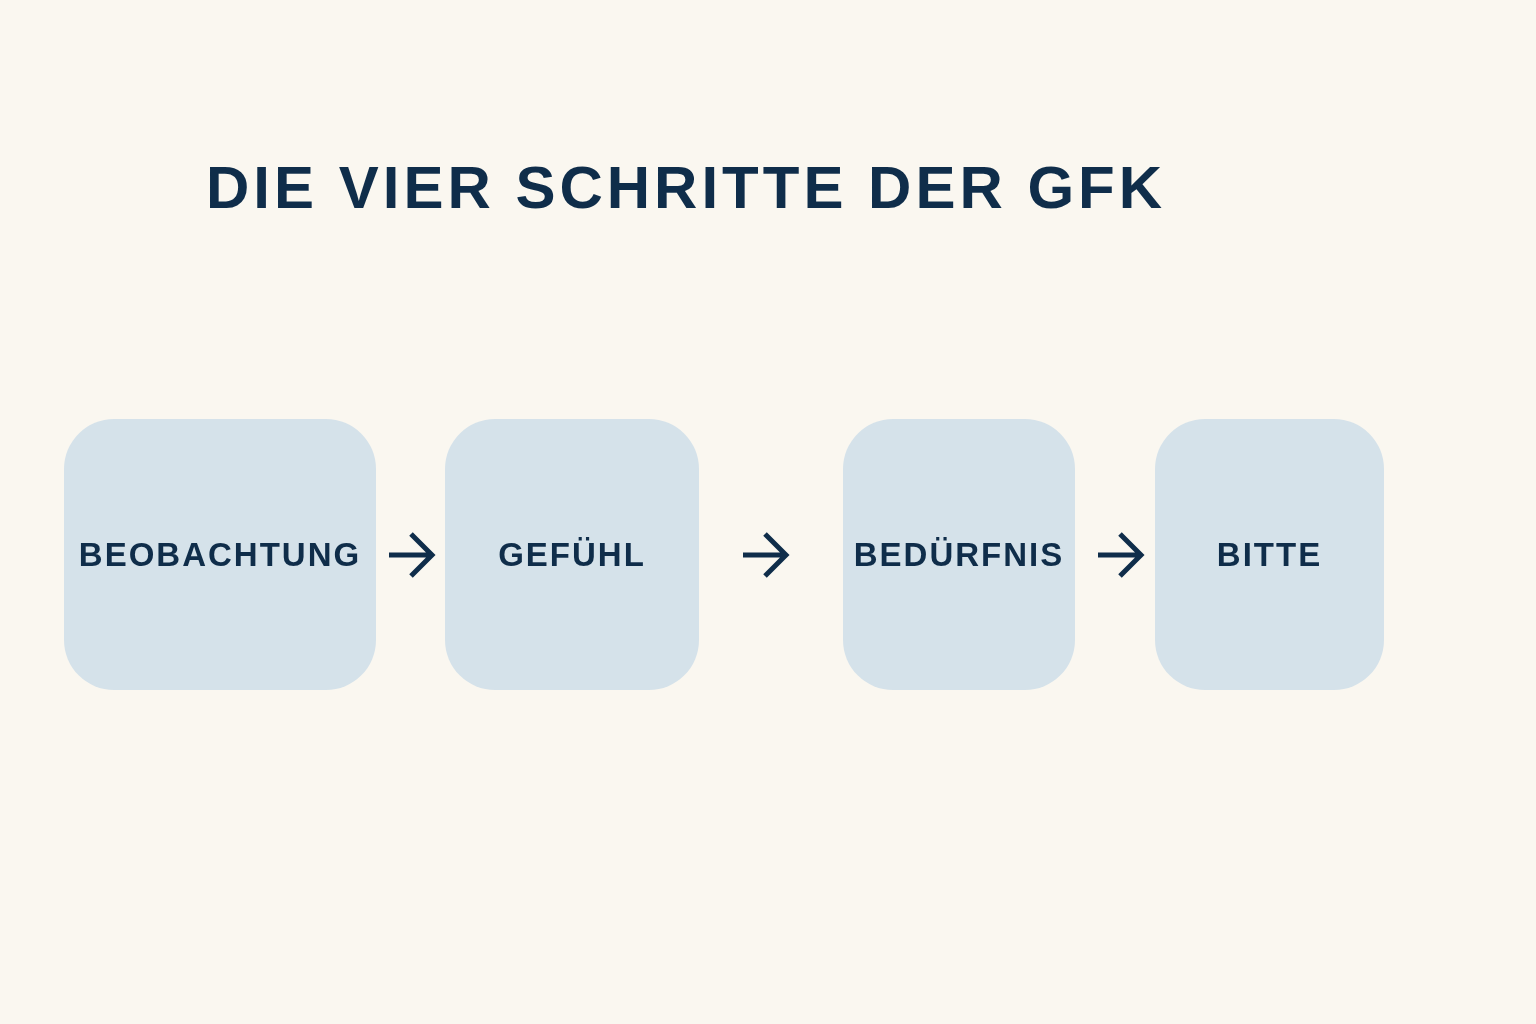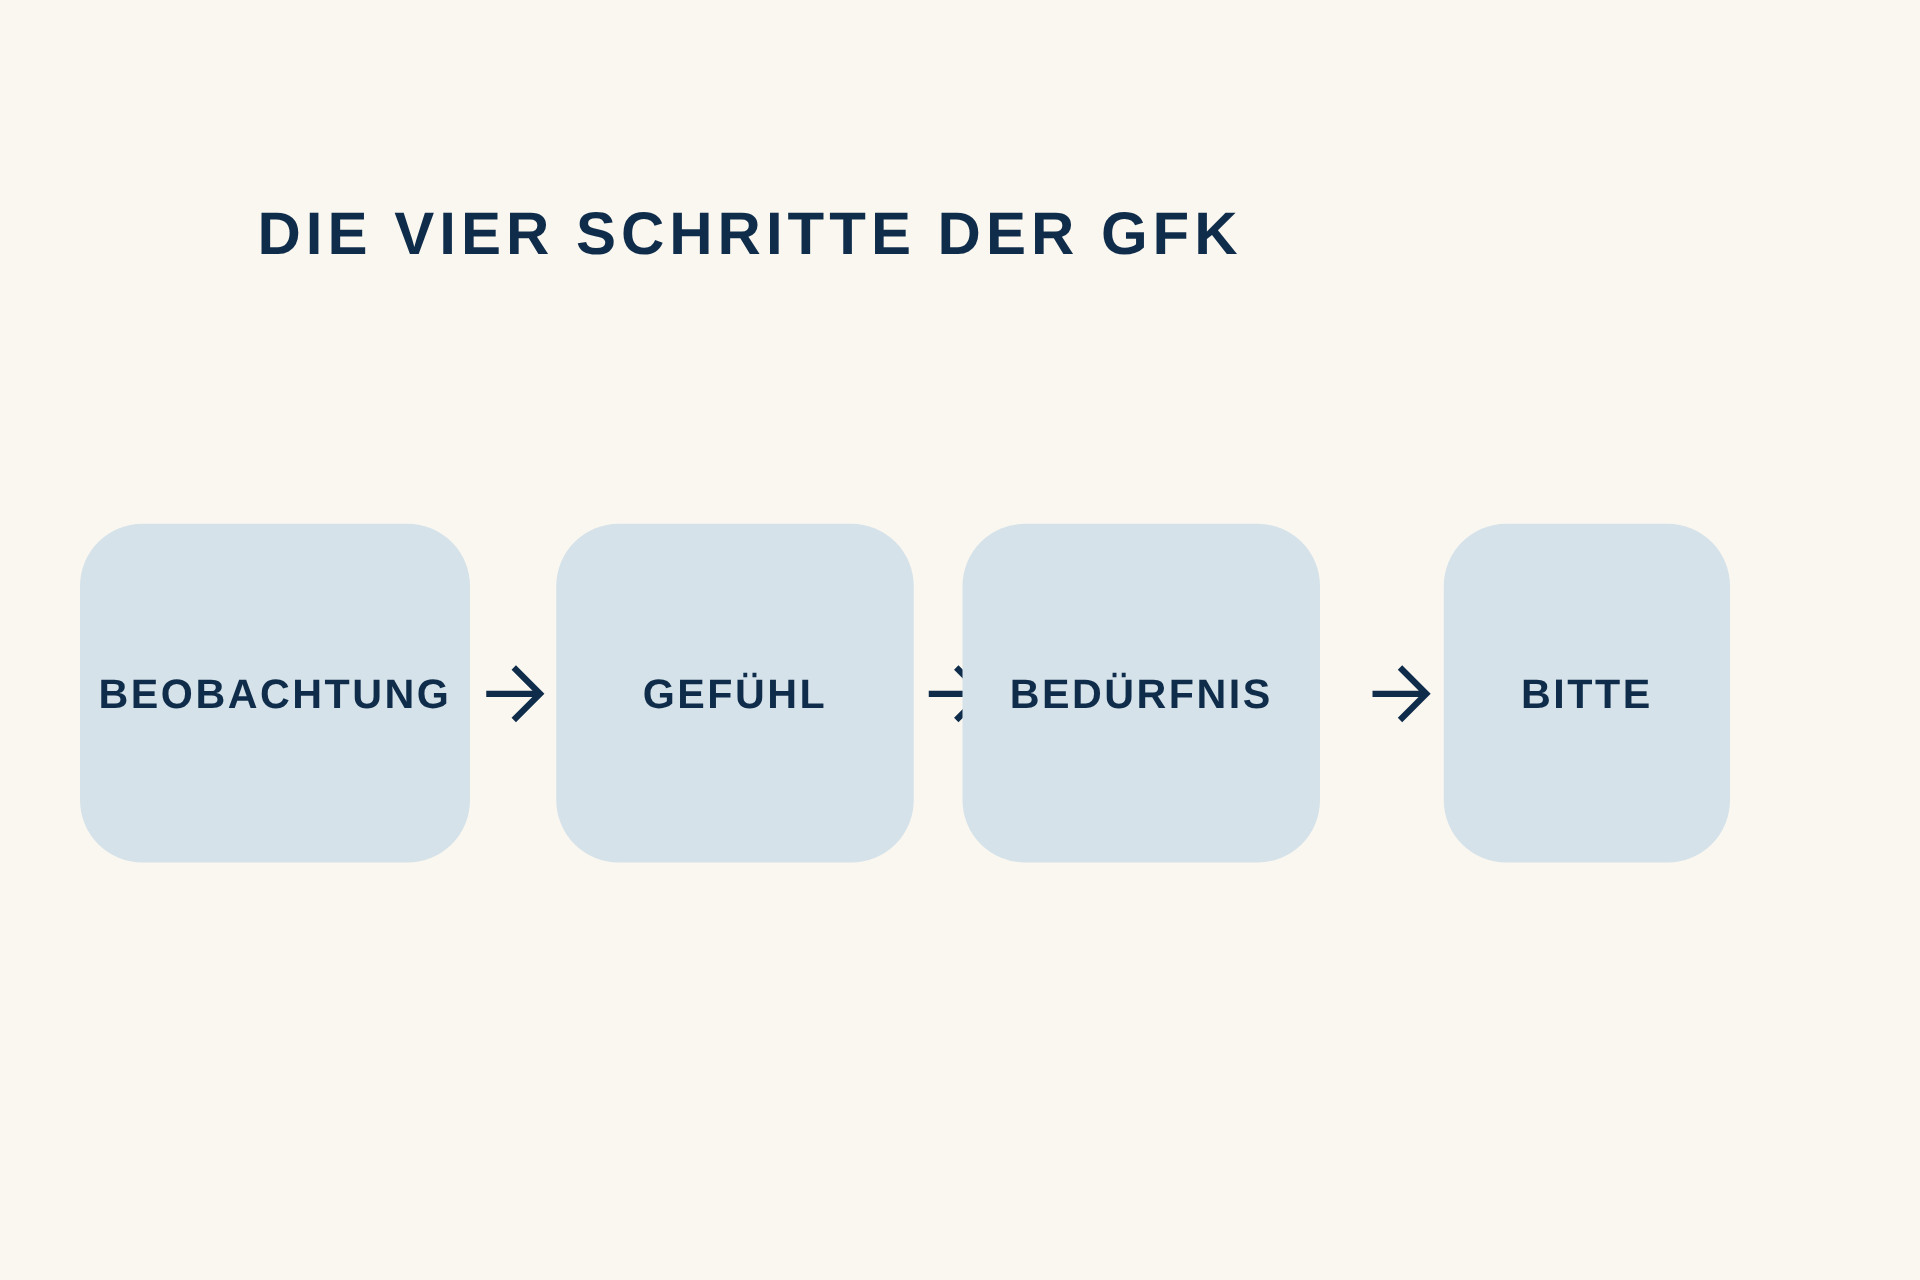--- a/index.html
+++ b/index.html
@@ -7,21 +7,21 @@
       width: 1536px; height: 1024px;
       background: #faf7f0;
       position: relative;
       overflow: hidden;
       font-family: "Liberation Sans", sans-serif;
       color: #0f2d4a;
     }
     .title {
       position: absolute;
       left: 206px; top: 148px;
-      font-size: 48px;
+      font-size: 60px;
       font-weight: bold;
       letter-spacing: 4px;
       line-height: 80px;
       white-space: nowrap;
       color: #0f2d4a;
       transform: scaleX(1.0);
       transform-origin: left center;
     }
     .box {
       position: absolute;
@@ -52,29 +52,29 @@
 <div class="title">DIE VIER SCHRITTE DER GFK</div>
 
 <div class="box" style="left:64px; width:312px;">
   <span>BEOBACHTUNG</span>
 </div>
 
 <svg class="arrow" style="left:387px;" viewBox="0 0 50 54">
   <path d="M2 27 H44 M24 6 L45 27 L24 48" fill="none" stroke="#0f2d4a" stroke-width="5" stroke-linecap="butt" stroke-linejoin="miter"></path>
 </svg>
 
-<div class="box" style="left:445px; width:286px;">
+<div class="box" style="left:445px; width:254px;">
   <span>GEFÜHL</span>
 </div>
 
 <svg class="arrow" style="left:741px;" viewBox="0 0 50 54">
   <path d="M2 27 H44 M24 6 L45 27 L24 48" fill="none" stroke="#0f2d4a" stroke-width="5" stroke-linecap="butt" stroke-linejoin="miter"></path>
 </svg>
 
-<div class="box" style="left:770px; width:286px;">
+<div class="box" style="left:843px; width:232px;">
   <span>BEDÜRFNIS</span>
 </div>
 
 <svg class="arrow" style="left:1096px;" viewBox="0 0 50 54">
   <path d="M2 27 H44 M24 6 L45 27 L24 48" fill="none" stroke="#0f2d4a" stroke-width="5" stroke-linecap="butt" stroke-linejoin="miter"></path>
 </svg>
 
 <div class="box" style="left:1155px; width:229px;">
   <span>BITTE</span>
 </div>

